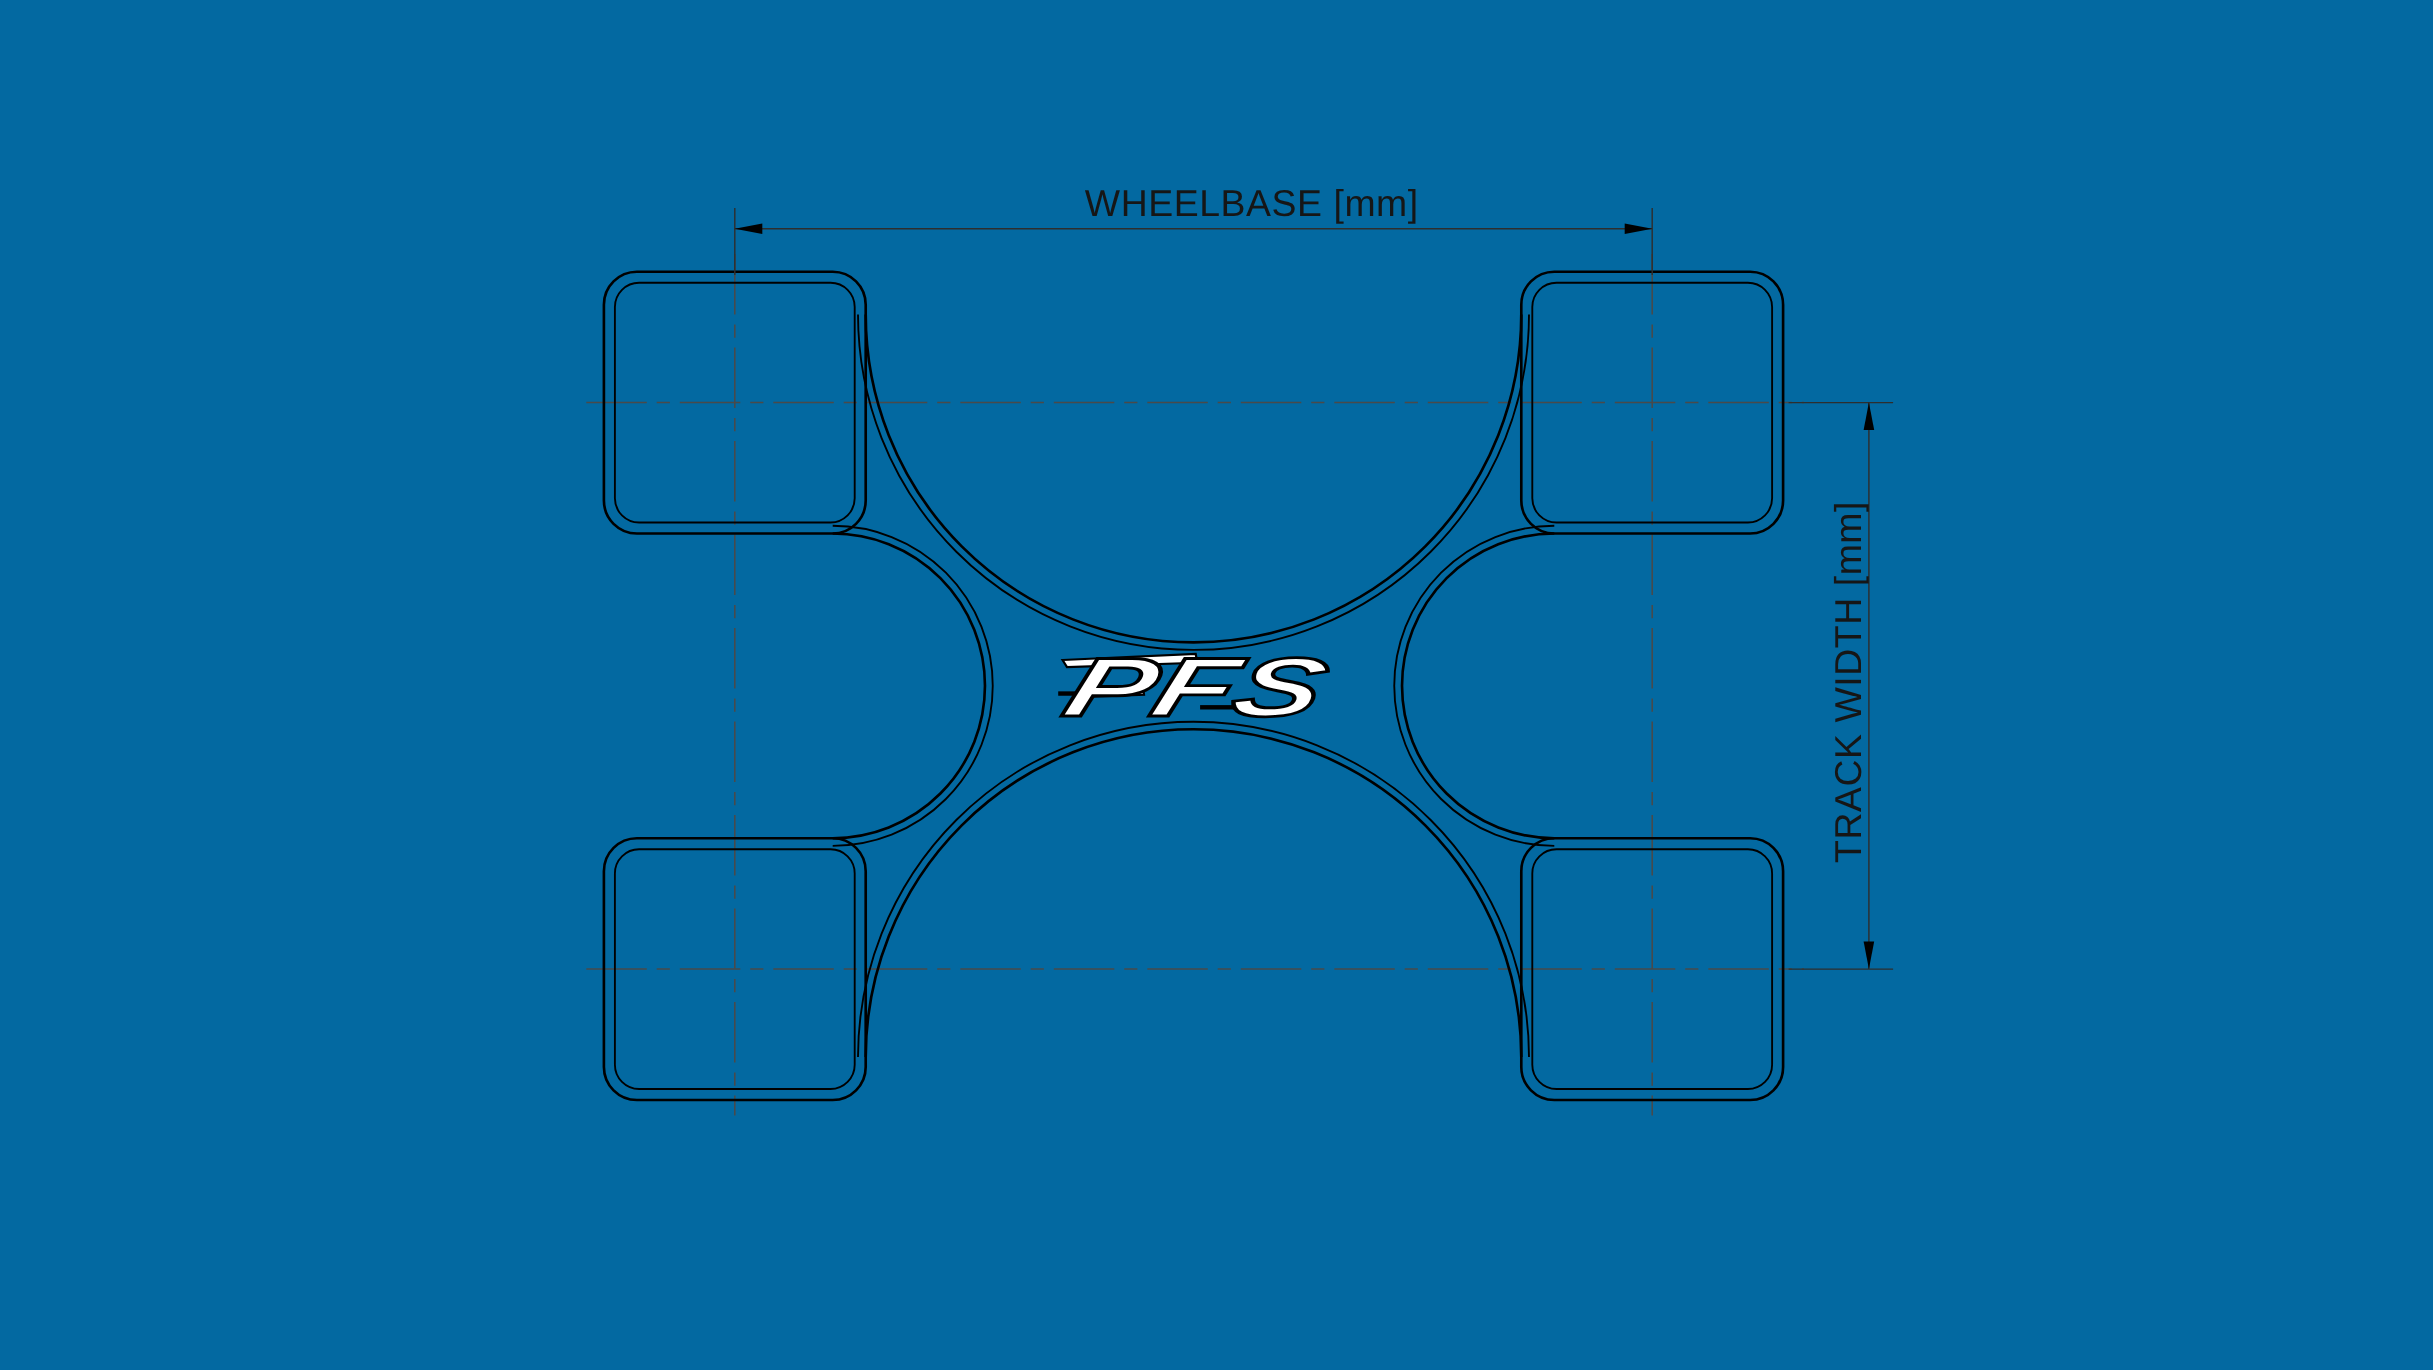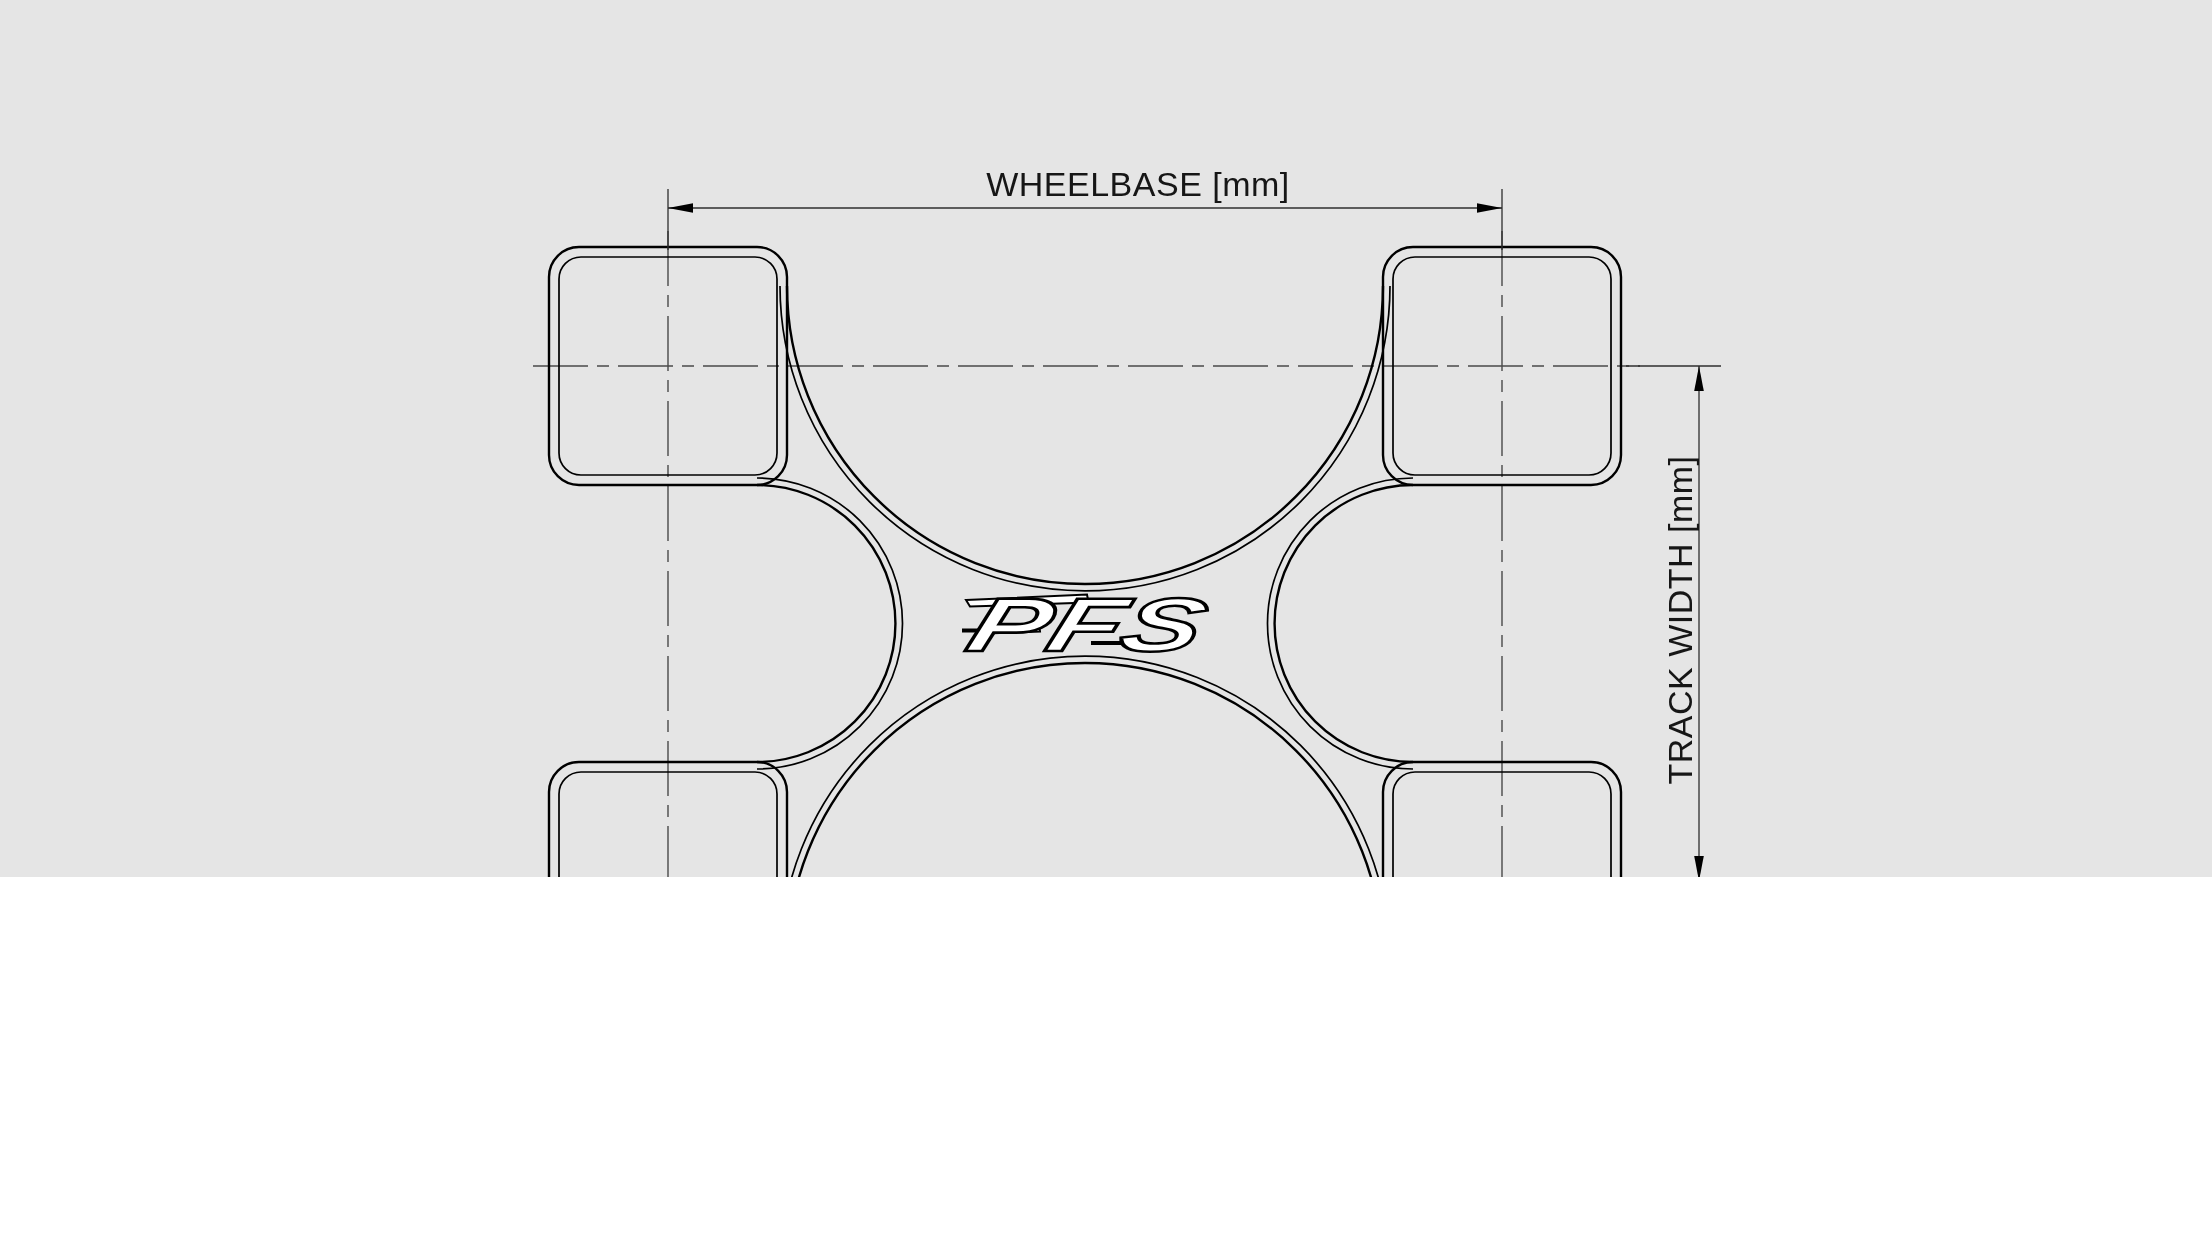--- a/index.html
+++ b/index.html
@@ -3,22 +3,22 @@
 <meta charset="utf-8">
 <style>
   html, body {
     margin: 0;
     padding: 0;
     background: #ffffff;
   }
   .canvas {
     position: relative;
     width: 2212px;
-    height: 877px;
-    background: #e5e5e5;
+    height: 1245px;
+    background: #0369a1;
     overflow: hidden;
   }
   svg { display: block; }
   .dim-label {
     font-family: "Liberation Sans", "DejaVu Sans", sans-serif;
     font-size: 34px;
     letter-spacing: 0.5px;
   }
   .logo-text {
     font-family: "Liberation Sans", "DejaVu Sans", sans-serif;

